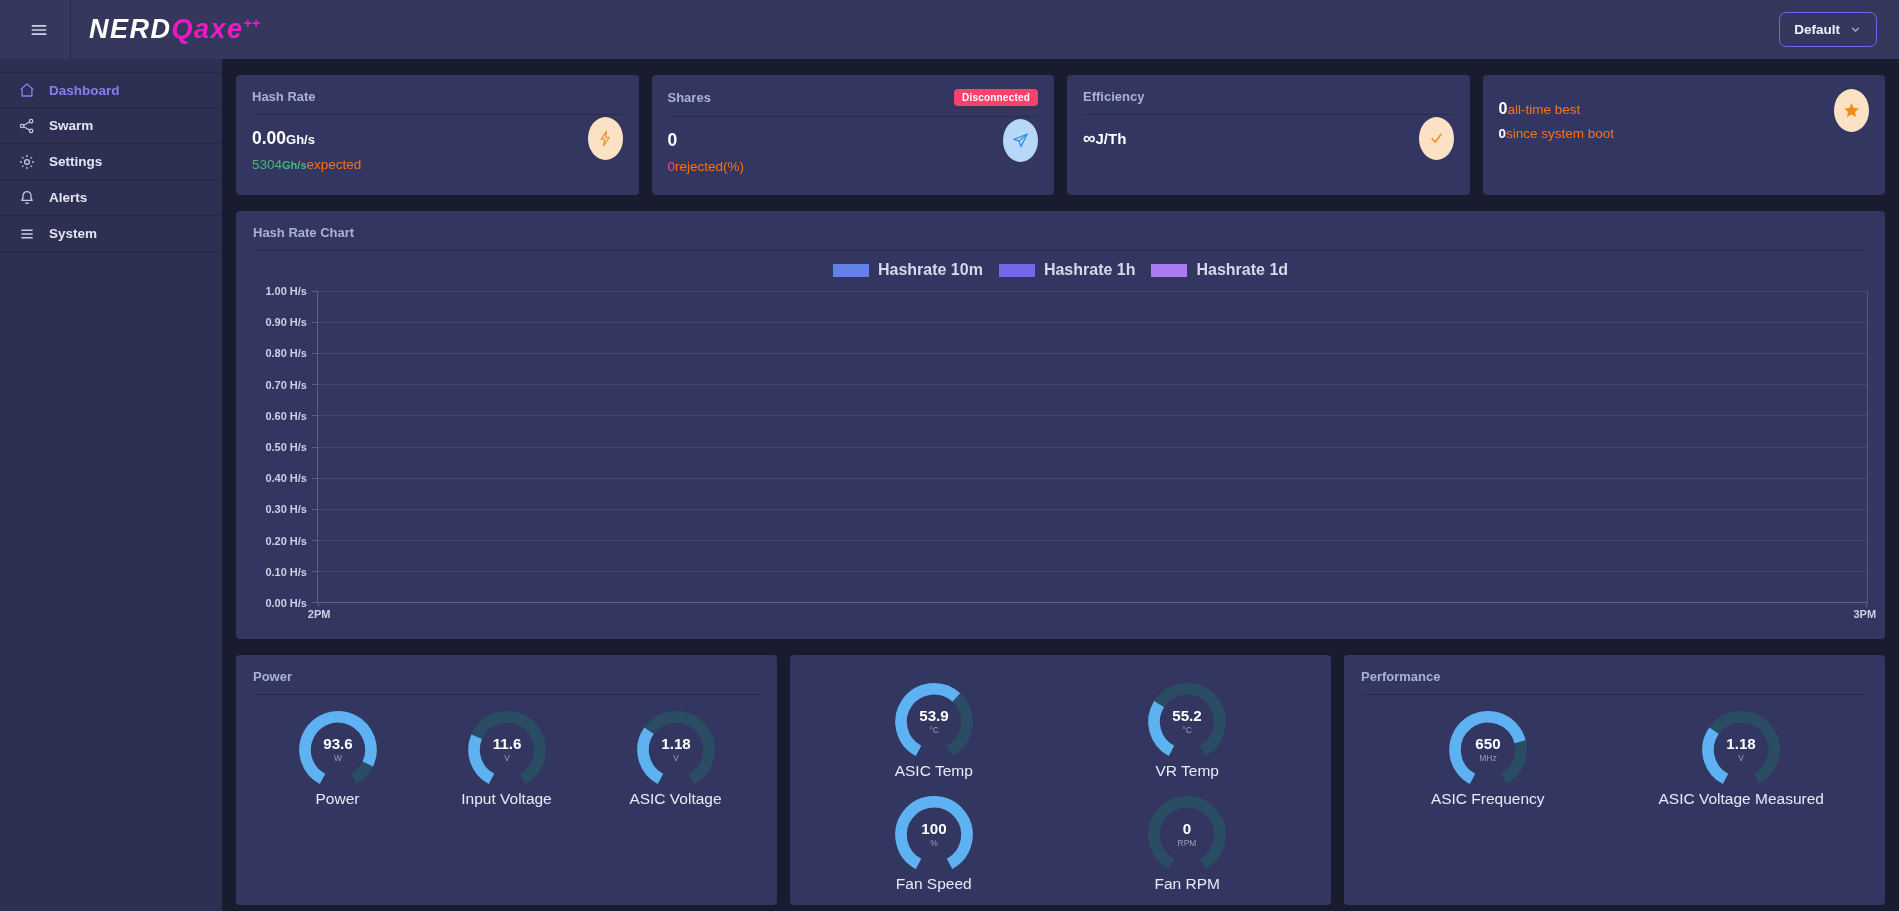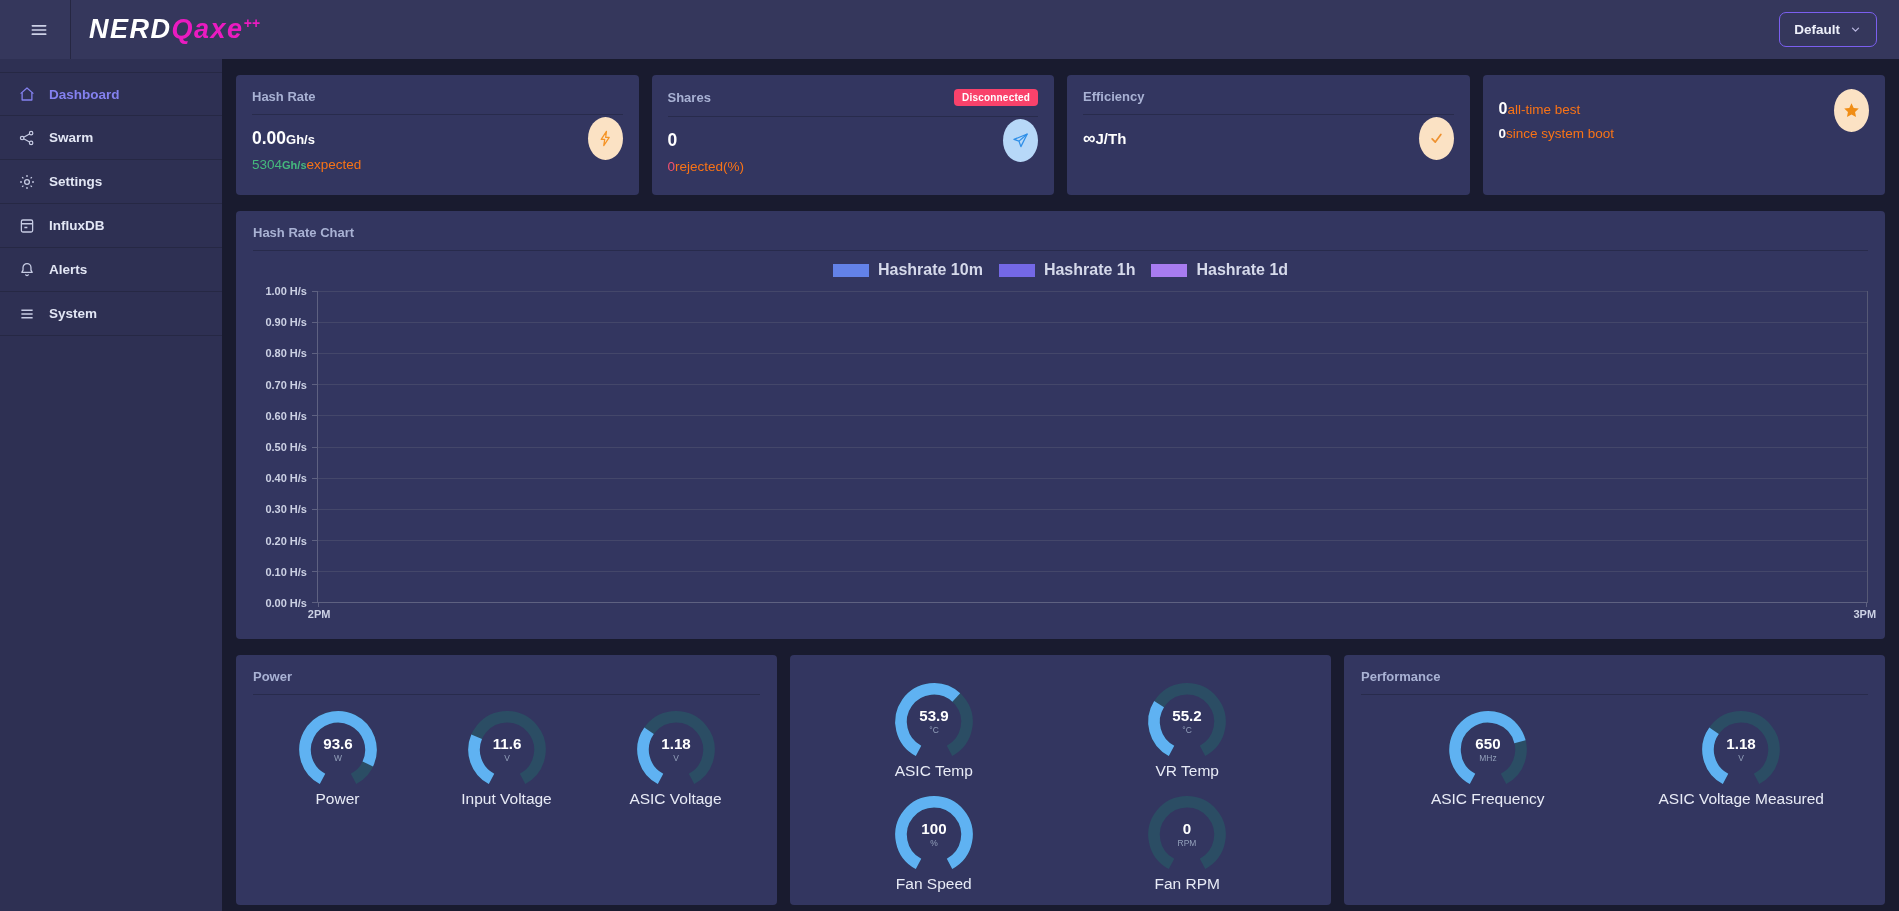--- a/index.html
+++ b/index.html
@@ -14,21 +14,21 @@
   .logo { font-size:27px; font-weight:700; font-style:italic; letter-spacing:1.5px; white-space:nowrap; cursor:default; }
   .logo .nerd { color:#ffffff; }
   .logo .qaxe { color:#ea1bc0; }
   .logo sup { font-size:14px; color:#ea1bc0; letter-spacing:0; }
   .profile-btn { margin-left:auto; display:flex; align-items:center; gap:9px; border:1px solid #7b5ff0; border-radius:7px; background:transparent; color:#eef0fa; font-family:inherit; font-size:13.5px; font-weight:700; padding:9px 14px; cursor:pointer; }
   .profile-btn svg { width:13px; height:13px; color:#b9b7e0; }
 
   
   .layout { display:flex; height:852px; }
   aside { width:222px; background:#2e3053; padding-top:13px; flex:none; }
-  .nav-item { height:44px; display:flex; align-items:center; gap:13px; padding:0 18px; border-bottom:1px solid #262844; font-size:13.5px; font-weight:700; color:#e2e6f4; cursor:pointer; }
+  .nav-item { height:36px; display:flex; align-items:center; gap:13px; padding:0 18px; border-bottom:1px solid #262844; font-size:13.5px; font-weight:700; color:#e2e6f4; cursor:pointer; }
   .nav-item:first-child { border-top:1px solid #262844; }
   .nav-item .nav-icon { width:18px; height:18px; display:flex; color:#c7cce4; }
   .nav-item .nav-icon svg { width:18px; height:18px; }
   .nav-item.active { color:#8481ef; }
   .nav-item.active .nav-icon { color:#8481ef; }
 
   main { flex:1; padding:16px 14px 8px 14px; display:flex; flex-direction:column; gap:16px; overflow:hidden; }
 
   .card { background:#333660; border-radius:4px; }
 
@@ -126,29 +126,20 @@
           <span class="nav-label">Swarm</span>
         </div>
         <div class="nav-item">
           <span class="nav-icon">
             <svg viewBox="0 0 24 24" fill="none" stroke="currentColor" stroke-width="1.7">
               <circle cx="12" cy="12" r="3.2"></circle>
               <path d="M12 2.8v2.4M12 18.8v2.4M2.8 12h2.4M18.8 12h2.4M5.5 5.5l1.7 1.7M16.8 16.8l1.7 1.7M18.5 5.5l-1.7 1.7M7.2 16.8l-1.7 1.7"></path>
             </svg>
           </span>
           <span class="nav-label">Settings</span>
-        </div>
-        <div class="nav-item">
-          <span class="nav-icon">
-            <svg viewBox="0 0 24 24" fill="none" stroke="currentColor" stroke-width="1.7">
-              <rect x="4.5" y="4" width="15" height="16" rx="2"></rect>
-              <path d="M4.5 9h15M8.5 14h4"></path>
-            </svg>
-          </span>
-          <span class="nav-label">InfluxDB</span>
         </div>
         <div class="nav-item">
           <span class="nav-icon">
             <svg viewBox="0 0 24 24" fill="none" stroke="currentColor" stroke-width="1.7" stroke-linejoin="round">
               <path d="M12 3.5a5.3 5.3 0 0 1 5.3 5.3v3.4l1.6 2.9H5.1l1.6-2.9V8.8A5.3 5.3 0 0 1 12 3.5z"></path>
               <path d="M10 17.9a2.1 2.1 0 0 0 4 0"></path>
             </svg>
           </span>
           <span class="nav-label">Alerts</span>
         </div>

